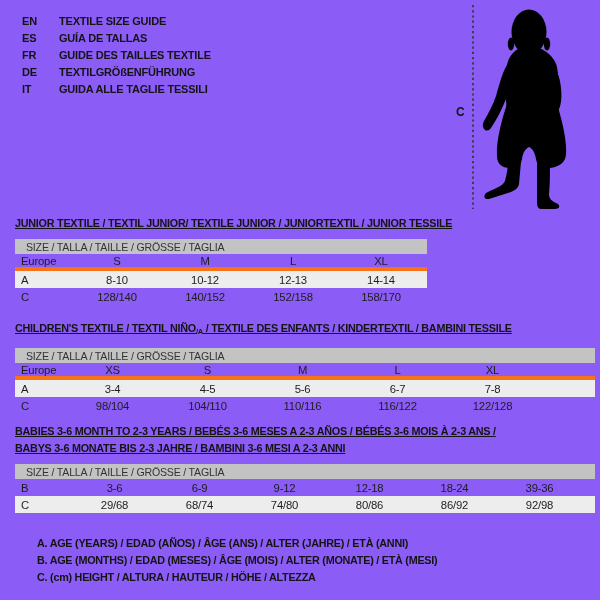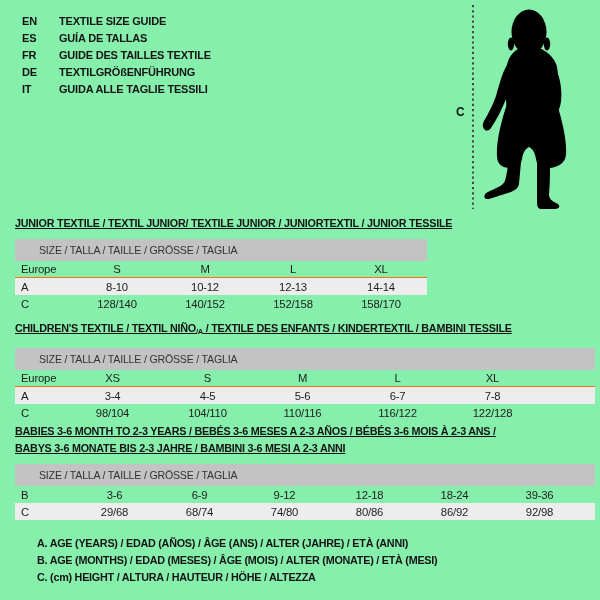--- a/index.html
+++ b/index.html
@@ -1,44 +1,44 @@
 <!DOCTYPE html>
 <html><head>
 <meta charset="utf-8">
 <style>
   * { margin:0; padding:0; box-sizing:border-box; }
   body { background:#fff; font-family:"Liberation Sans", sans-serif; }
-  .page { position:relative; width:600px; height:600px; background:#86efac; overflow:hidden; color:#1d1d1d; }
+  .page { position:relative; width:600px; height:600px; background:#8b5cf6; overflow:hidden; color:#1d1d1d; }
 
   
   .languages { position:absolute; left:22px; top:12px; }
   .lang-row { display:flex; height:17px; align-items:center; font-weight:700; font-size:11px; letter-spacing:-0.2px; color:#141414; }
   .lang-code { width:37px; }
 
   
   .baby-svg { position:absolute; left:480px; top:4px; }
   .measure-line { position:absolute; left:470px; top:5px; }
   .height-label { position:absolute; left:456px; top:105px; font-size:12px; font-weight:700; color:#141414; }
 
   
   .section-title { position:absolute; left:15px; font-weight:700; font-size:10.8px; letter-spacing:-0.25px; color:#141414; white-space:nowrap;text-decoration:underline; }
   .title-sub { font-size:7.5px; vertical-align:-2px; }
   .title-line { height:16.5px; }
 
   
   .size-table { position:absolute; left:15px; font-size:11.3px; color:#1d1d1d; }
-  .bar { height:22px; background:#c3c3c3; display:flex; align-items:center; padding-left:24px; font-size:10.6px; color:#333; letter-spacing:-0.2px; }
+  .bar { height:15px; background:#c3c3c3; display:flex; align-items:center; padding-left:11px; font-size:10.6px; color:#333; letter-spacing:-0.2px; }
   .trow { display:grid; height:17px; align-items:center; }
   .t1 .trow { grid-template-columns:58px 88px 88px 88px 88px; }
   .t2 .trow { grid-template-columns:50px 95px 95px 95px 95px 95px; }
   .t3 .trow { grid-template-columns:57px 85px 85px 85px 85px 85px 85px; }
   .cell { text-align:center; letter-spacing:-0.2px; }
   .cell.lbl { text-align:left; padding-left:6px; }
   .trow.shaded { background:#ededed; }
-  .trow.hairline { border-bottom:1px solid #f97316; }
+  .trow.hairline { border-bottom:4px solid #f97316; }
   .t1 { width:412px; } .t2 { width:580px; } .t3 { width:580px; }
 
   
   .footnotes { position:absolute; left:21px; top:537px; }
   .footnote { height:17px; font-weight:700; font-size:10.8px; letter-spacing:-0.25px; color:#141414; white-space:nowrap;margin-left:16px; }
 </style>
 </head>
 <body>
 
 <div class="page">

